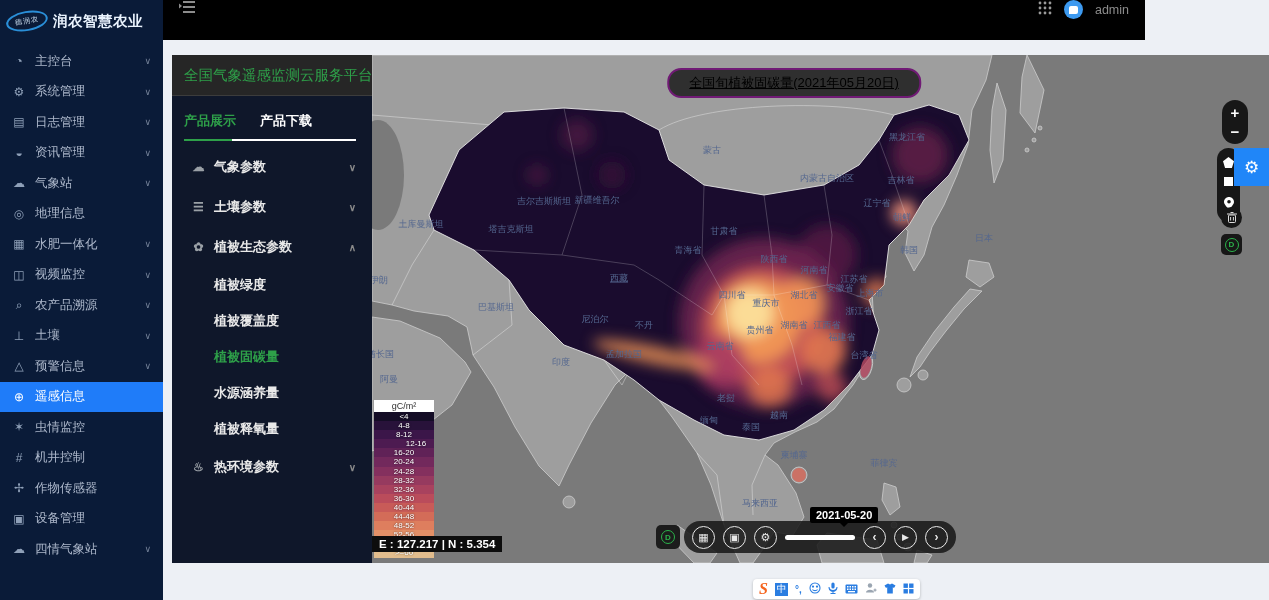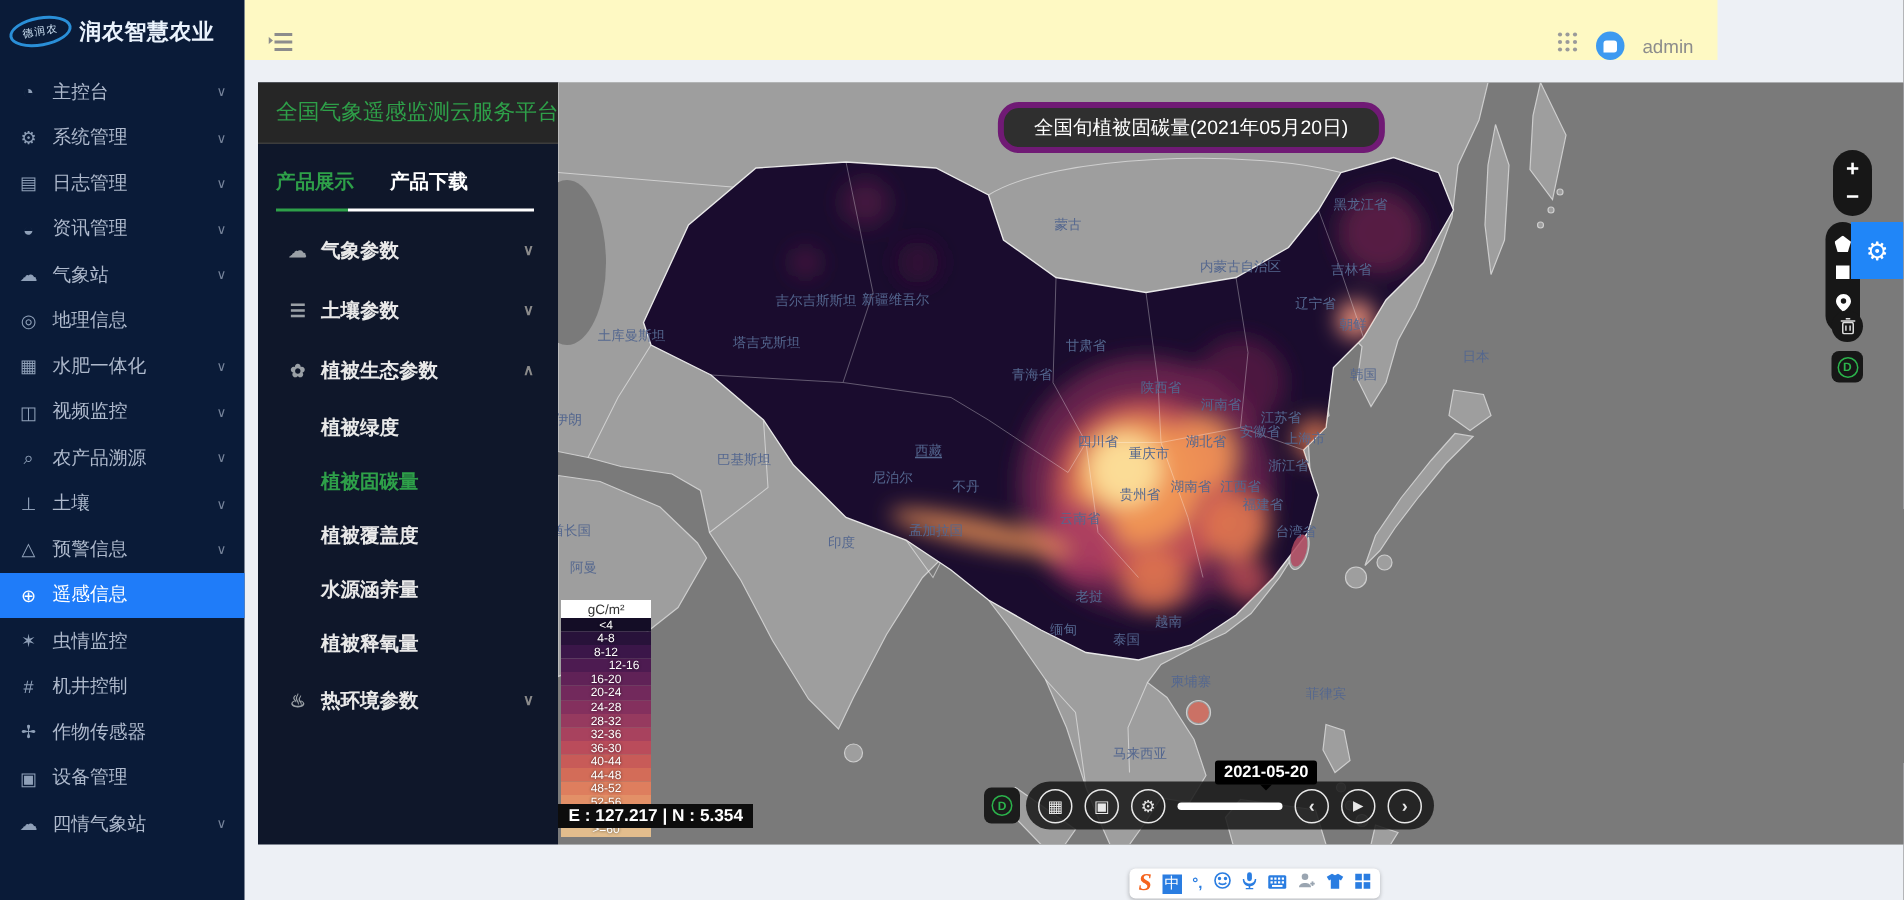--- a/index.html
+++ b/index.html
@@ -12,22 +12,22 @@
     color:#cfe3f5;font-size:7px;padding:3px 7px;letter-spacing:1px;white-space:nowrap;}
   .brand-title{color:#eaf3fd;font-weight:bold;font-size:14.5px;margin-left:5px;letter-spacing:.5px;white-space:nowrap;}
   .menu{padding-top:4px;}
   .menu-item{height:30.5px;display:flex;align-items:center;padding:0 12px;font-size:12.5px;color:#aeb9cc;gap:9px;cursor:pointer;}
   .menu-item .mi-icon{width:14px;text-align:center;font-size:12px;color:#8fa0b8;}
   .menu-item .chev{margin-left:auto;font-size:9px;color:#76839a;}
   .menu-item.active{background:#1f7cf9;color:#fff;}
   .menu-item.active .mi-icon{color:#fff;}
 
   
-  .topbar{position:absolute;left:163px;top:0;width:982px;height:40px;background:#fef9c3;z-index:5;
-    display:flex;align-items:flex-end;}
+  .topbar{position:absolute;left:163px;top:0;width:982px;height:40px;background:#000000;z-index:5;
+    display:flex;align-items:flex-start;}
   .collapse-btn{margin-left:16px;cursor:pointer;}
   .topbar-right{margin-left:auto;display:flex;align-items:center;gap:12px;padding-right:16px;}
   .admin-name{color:#8c8c8c;font-size:12.5px;}
   .avatar{width:19px;height:19px;border-radius:50%;background:#3d9af0;display:flex;align-items:center;justify-content:center;}
   .avatar span{width:9px;height:8px;background:#fff;border-radius:2px 2px 2px 0;}
 
   
   .panel{position:absolute;left:172px;top:55px;width:1097px;height:508px;display:flex;z-index:4;}
 
   
@@ -47,21 +47,21 @@
   .tree-parent .chev{margin-left:auto;color:#8a8a8a;font-size:10px;}
   .tree-child{padding:9px 0 9px 42px;color:#e9e9e9;font-size:13px;font-weight:bold;cursor:pointer;}
   .tree-child.selected{color:#2ea049;}
 
   
   .map-area{flex:1;position:relative;background:#7a7a7a;overflow:hidden;}
   .map-svg{position:absolute;left:0;top:0;}
   .map-label{position:absolute;transform:translate(-50%,-50%);color:#54678f;font-size:9px;white-space:nowrap;pointer-events:none;}
 
   .map-title-pill{position:absolute;top:13px;left:422px;transform:translateX(-50%);background:rgba(32,32,32,.88);
-    border:4px solid #701a75;color:#ffffff;font-size:13px;padding:4px 20px;border-radius:14px;white-space:nowrap;}
+    border:2px solid #701a75;color:#000000;font-size:13px;padding:4px 20px;border-radius:14px;white-space:nowrap;text-decoration:underline;}
 
   .region-pill{position:absolute;top:16px;right:22px;background:rgba(12,12,12,.82);color:#fff;border-radius:15px;
     height:26px;display:flex;align-items:center;padding:0 14px;gap:8px;font-size:12.5px;cursor:pointer;}
   .region-pill .caret{font-size:9px;}
   .region-pill .divider{color:#777;padding:0 2px;}
 
   .zoom-pill{position:absolute;right:21px;top:45px;width:26px;background:#171717;border-radius:14px;color:#fff;
     text-align:center;padding:3px 0;}
   .zoom-pill div{height:19px;line-height:19px;font-size:15px;font-weight:bold;cursor:pointer;}
   .tools-pill{position:absolute;right:29px;top:93px;width:23px;background:#171717;border-radius:12px;
@@ -249,22 +249,22 @@
           <span class="tp-icon">☰</span>
           <span>土壤参数</span>
           <span class="chev">∨</span>
         </div>
         <div class="tree-parent">
           <span class="tp-icon">✿</span>
           <span>植被生态参数</span>
           <span class="chev">∧</span>
         </div>
         <div class="tree-child">植被绿度</div>
+        <div class="tree-child">植被覆盖度</div>
         <div class="tree-child selected">植被固碳量</div>
-        <div class="tree-child">植被覆盖度</div>
         <div class="tree-child">水源涵养量</div>
         <div class="tree-child">植被释氧量</div>
         <div class="tree-parent">
           <span class="tp-icon">♨</span>
           <span>热环境参数</span>
           <span class="chev">∨</span>
         </div>
       </div>
   </div>
 
@@ -350,21 +350,21 @@
         <circle cx="427" cy="420" r="7" fill="#d2685a" opacity="0.85"></circle>
       </g>
     </svg>
 
     <div class="map-labels">
         <span class="map-label" style="left: 340px; top: 95px;">蒙古</span>
         <span class="map-label" style="left: 455px; top: 123px;">内蒙古自治区</span>
         <span class="map-label" style="left: 225px; top: 145px;">新疆维吾尔</span>
         <span class="map-label" style="left: 352px; top: 176px;">甘肃省</span>
         <span class="map-label" style="left: 316px; top: 195px;">青海省</span>
-        <span class="map-label" style="left: 247px; top: 246px; text-decoration: underline;">西藏</span>
+        <span class="map-label" style="left: 247px; top: 223px; text-decoration: underline;">西藏</span>
         <span class="map-label" style="left: 402px; top: 204px;">陕西省</span>
         <span class="map-label" style="left: 442px; top: 215px;">河南省</span>
         <span class="map-label" style="left: 482px; top: 224px;">江苏省</span>
         <span class="map-label" style="left: 468px; top: 233px;">安徽省</span>
         <span class="map-label" style="left: 498px; top: 238px;">上海市</span>
         <span class="map-label" style="left: 432px; top: 240px;">湖北省</span>
         <span class="map-label" style="left: 360px; top: 240px;">四川省</span>
         <span class="map-label" style="left: 394px; top: 248px;">重庆市</span>
         <span class="map-label" style="left: 487px; top: 256px;">浙江省</span>
         <span class="map-label" style="left: 422px; top: 270px;">湖南省</span>

